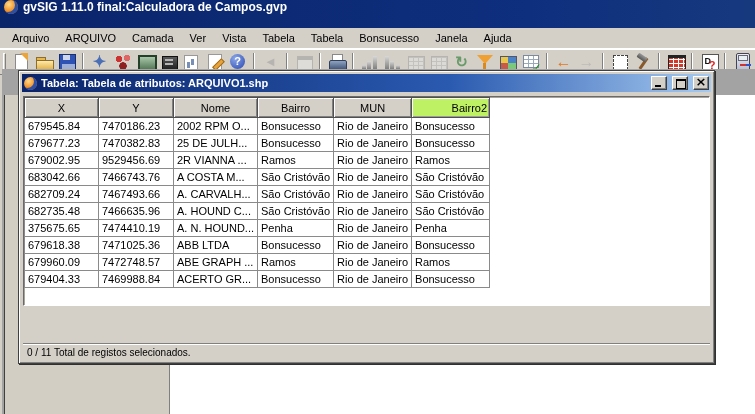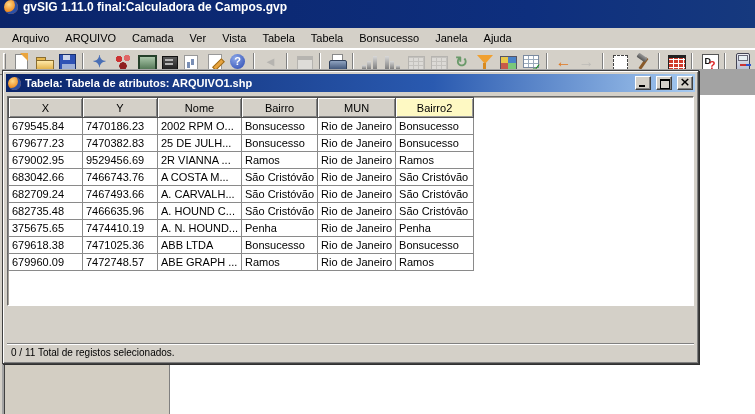--- a/index.html
+++ b/index.html
@@ -62,33 +62,33 @@
   .ic-field-calculator .g::before { content:""; position:absolute; left:3px; top:0; width:12px; height:17px; background:linear-gradient(#eceef4,#b4bace); border:1px solid #445; border-radius:2px; }
   .ic-field-calculator .g::after { content:""; position:absolute; left:5px; top:2px; width:8px; height:4px; background:#e8f0f4; border:1px solid #667; box-shadow:0 7px 0 -2px #c33, 5px 7px 0 -2px #35c; }
 
   
   .mdi { position:absolute; left:2px; right:0; top:69px; bottom:0; background:#a3a3a3; }
   .bg-window { position:absolute; left:2px; top:26px; right:0; bottom:0; background:#fff; border-left:1px solid #404040; display:flex; }
   .toc-panel { width:165px; background:#d3cec3; border-right:1px solid #808080; box-shadow:1px 0 0 #fff; }
   .map-area { flex:1; background:#fff; }
 
   
-  .twin { position:absolute; left:0; top:1px; width:697px; height:294px; background:#d4d0c8; border:1px solid #404040; box-shadow:inset 1px 1px 0 #fff, inset -1px -1px 0 #808080, 1px 1px 0 #303030; padding:3px; }
+  .twin { position:absolute; left:16px; top:1px; width:697px; height:294px; background:#d4d0c8; border:1px solid #404040; box-shadow:inset 1px 1px 0 #fff, inset -1px -1px 0 #808080, 1px 1px 0 #303030; padding:3px; }
   .wtitle { height:18px; background:linear-gradient(90deg,#0a246a,#2a5ab0 62%,#a6caf0); display:flex; align-items:center; gap:4px; padding:0 2px; color:#fff; font-weight:bold; font-size:11px; }
   .wtitle .applogo { width:13px; height:13px; }
   .wtitle .ttl { flex:1; white-space:nowrap; overflow:hidden; }
   .wbtn { width:16px; height:14px; background:#d4d0c8; border:1px solid; border-color:#fff #404040 #404040 #fff; box-shadow:inset -1px -1px 0 #808080; position:relative; margin-left:1px; }
   .wbtn.min::after { content:""; position:absolute; left:3px; bottom:2px; width:6px; height:2px; background:#000; }
   .wbtn.max::after { content:""; position:absolute; left:3px; top:2px; width:8px; height:7px; border:1px solid #000; border-top:2px solid #000; }
   .wbtn.close::after { content:"\00d7"; position:absolute; left:0; right:0; top:-2px; text-align:center; font:bold 13px/14px "DejaVu Sans",sans-serif; color:#000; }
 
   .scrollpane { position:absolute; left:4px; right:4px; top:25px; height:210px; background:#fff; border:1px solid; border-color:#6a6a6a #fff #fff #6a6a6a; box-shadow:inset 1px 1px 0 #a8a49c; overflow:hidden; }
   table.grid { border-collapse:collapse; table-layout:fixed; }
   .grid th { height:20px; background:#d4d0c8; border:1px solid #505050; box-shadow:inset 1px 1px 0 #fff, inset -1px -1px 0 #808080; font-weight:normal; font-size:11px; text-align:center; padding:0 2px; overflow:hidden; white-space:nowrap; }
-  .grid th.sel { background:#fef9c3; box-shadow:inset 1px 1px 0 #fff, inset -1px -1px 0 #9a9a9a; }
+  .grid th.sel { background:#bef264; box-shadow:inset 1px 1px 0 #fff, inset -1px -1px 0 #9a9a9a;text-align:right; }
   .grid td { height:17px; border-right:1px solid #8a8a8a; border-bottom:1px solid #8a8a8a; font-size:11px; padding:0 3px; white-space:nowrap; overflow:hidden; background:#fff; }
   .grid td:first-child { border-left:1px solid #8a8a8a; }
   .grid col.c1{width:74px}.grid col.c2{width:75px}.grid col.c3{width:74px}.grid col.c4{width:74px}.grid col.c5{width:76px}.grid col.c6{width:78px}
 
   .statusbar { position:absolute; left:4px; right:4px; bottom:3px; height:17px; background:#d4d0c8; border-top:1px solid #808080; box-shadow:inset 0 1px 0 #fff; font-size:10px; padding:3px 4px 0; }
 </style>
 </head>
 <body>
 
 <div class="titlebar">
@@ -319,18 +319,26 @@
               <td>Bonsucesso</td>
             </tr>
             <tr>
               <td>679960.09</td>
               <td>7472748.57</td>
               <td>ABE GRAPH ...</td>
               <td>Ramos</td>
               <td>Rio de Janeiro</td>
               <td>Ramos</td>
             </tr>
+            <tr>
+              <td>679404.33</td>
+              <td>7469988.84</td>
+              <td>ACERTO GR...</td>
+              <td>Bonsucesso</td>
+              <td>Rio de Janeiro</td>
+              <td>Bonsucesso</td>
+            </tr>
           </tbody>
       </table>
     </div>
     <div class="statusbar">0 / 11 Total de registos selecionados.</div>
   </div>
 </div>
 
 </body></html>

